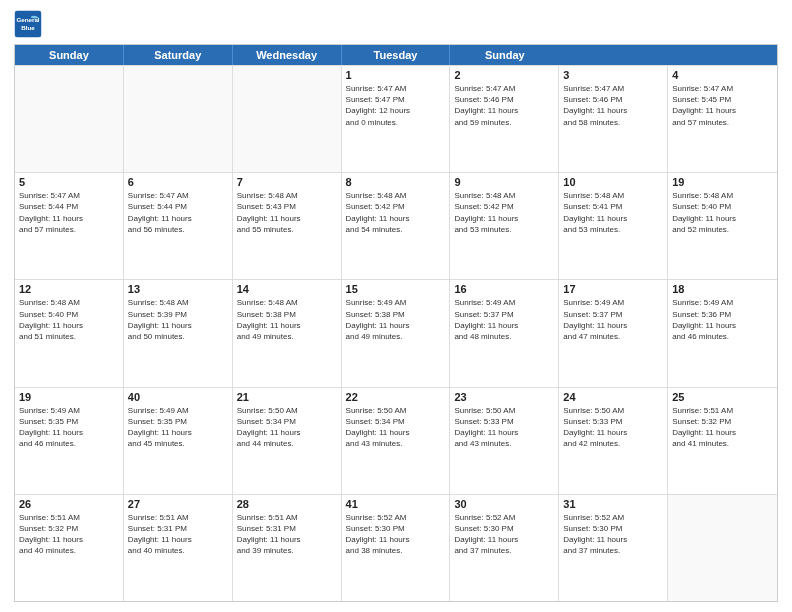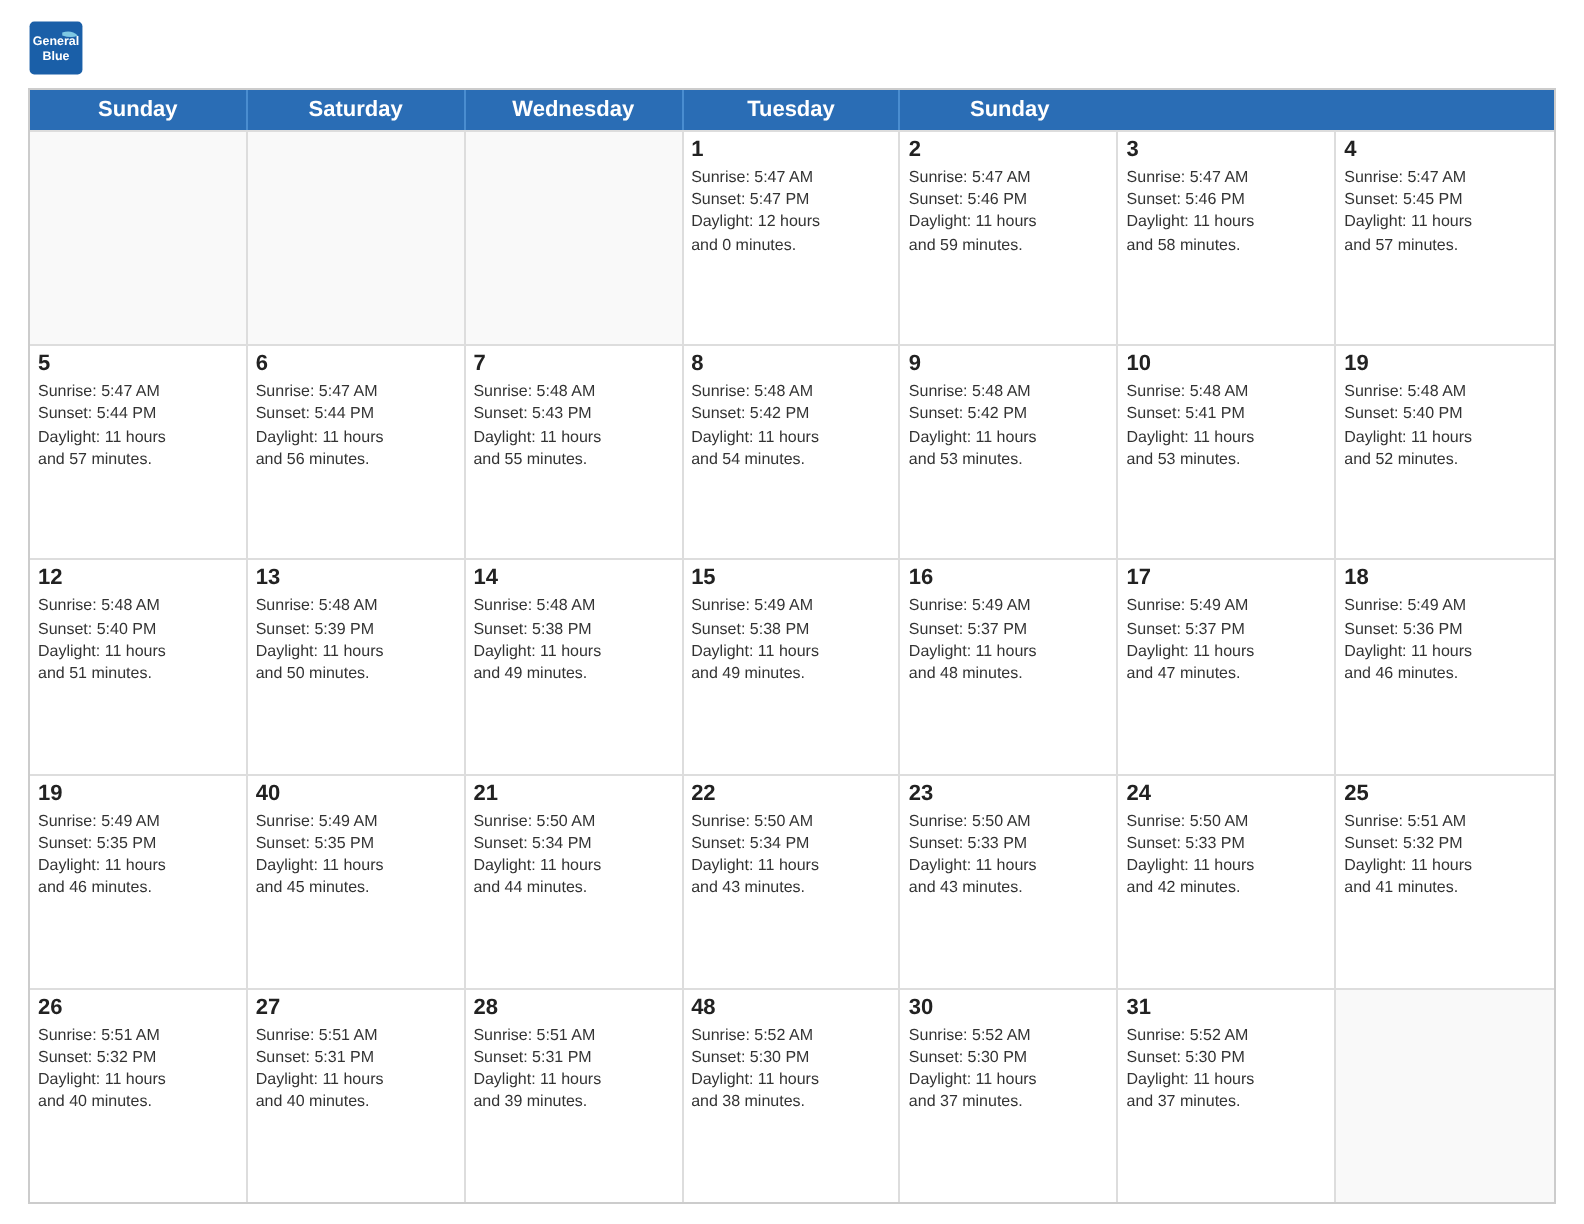--- a/index.html
+++ b/index.html
@@ -258,21 +258,21 @@
           </div>
           <div class="cal-cell">
             <div class="day-number">27</div>
             <div class="cell-info">Sunrise: 5:51 AM<br>Sunset: 5:31 PM<br>Daylight: 11 hours<br>and 40 minutes.</div>
           </div>
           <div class="cal-cell">
             <div class="day-number">28</div>
             <div class="cell-info">Sunrise: 5:51 AM<br>Sunset: 5:31 PM<br>Daylight: 11 hours<br>and 39 minutes.</div>
           </div>
           <div class="cal-cell">
-            <div class="day-number">48</div>
+            <div class="day-number">41</div>
             <div class="cell-info">Sunrise: 5:52 AM<br>Sunset: 5:30 PM<br>Daylight: 11 hours<br>and 38 minutes.</div>
           </div>
           <div class="cal-cell">
             <div class="day-number">30</div>
             <div class="cell-info">Sunrise: 5:52 AM<br>Sunset: 5:30 PM<br>Daylight: 11 hours<br>and 37 minutes.</div>
           </div>
           <div class="cal-cell">
             <div class="day-number">31</div>
             <div class="cell-info">Sunrise: 5:52 AM<br>Sunset: 5:30 PM<br>Daylight: 11 hours<br>and 37 minutes.</div>
           </div>

